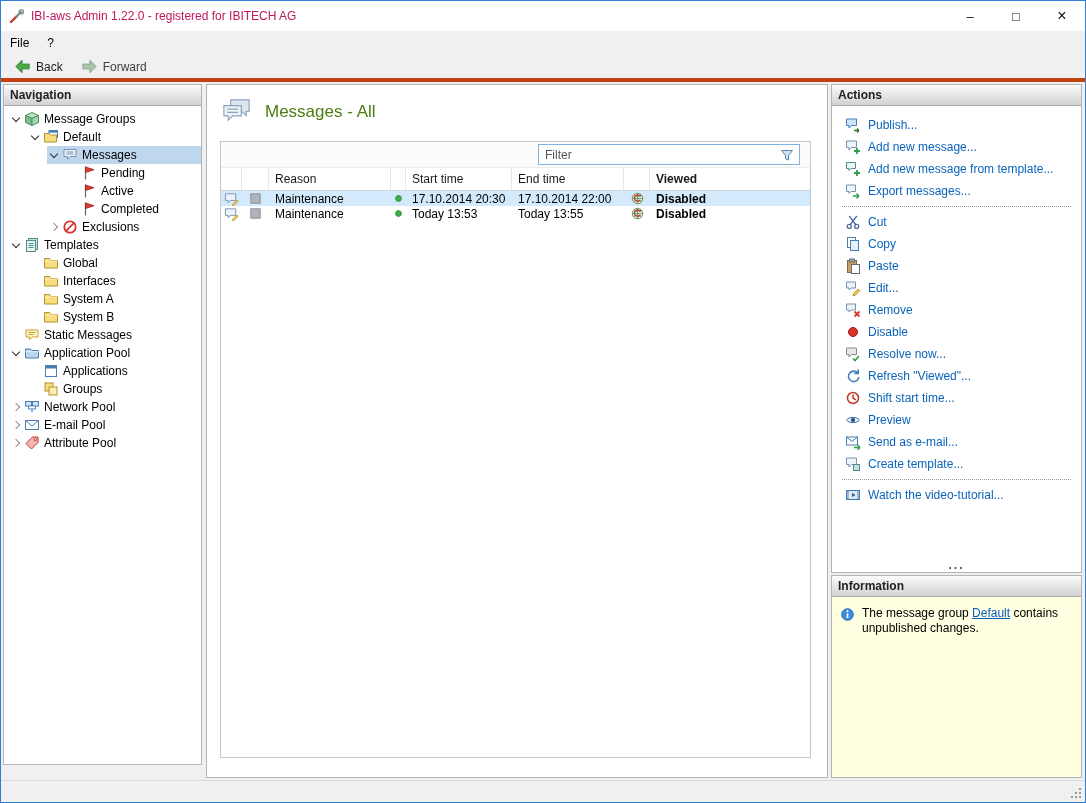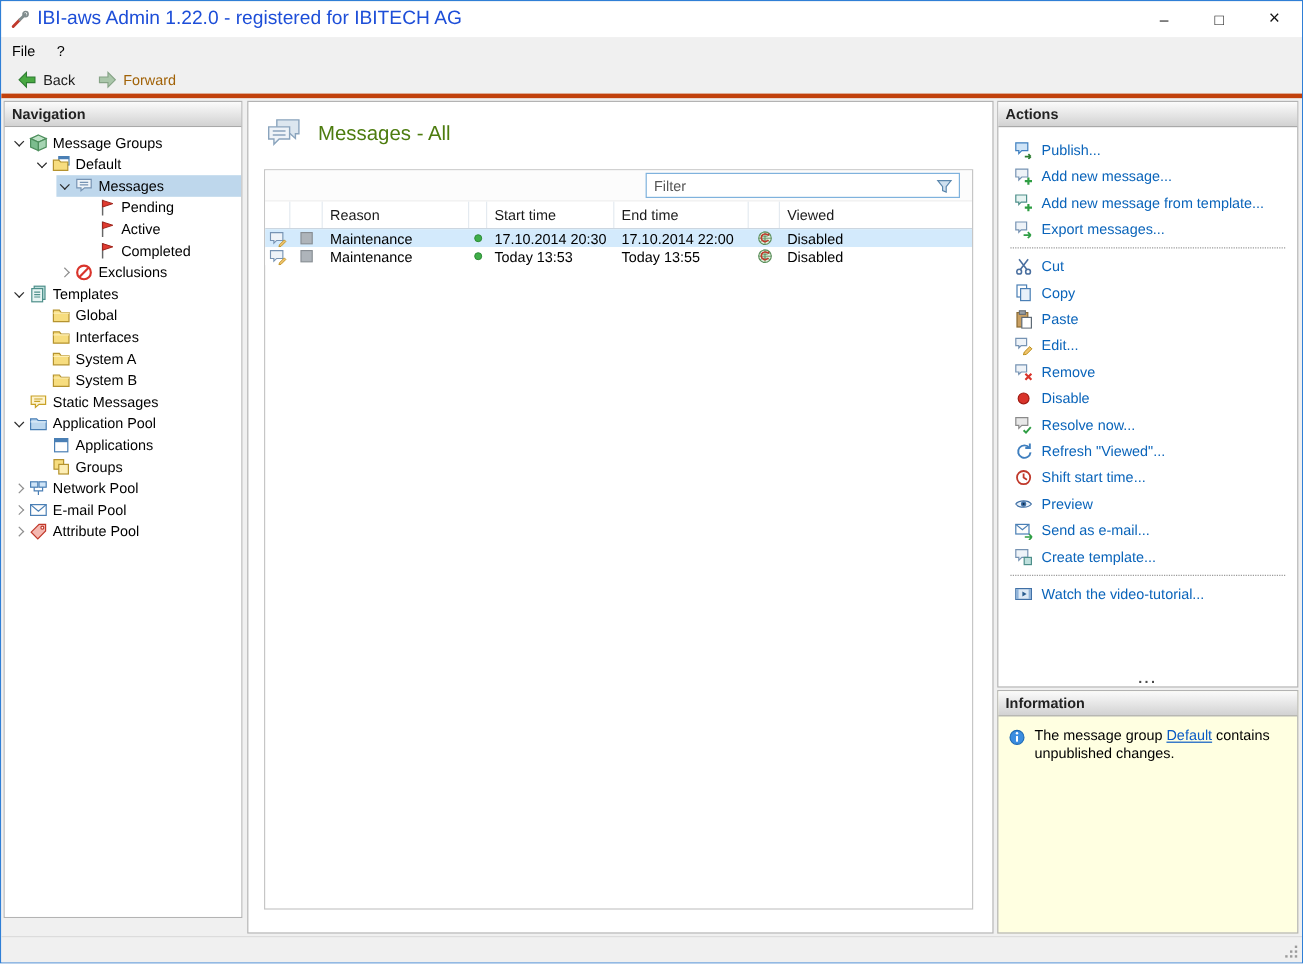--- a/index.html
+++ b/index.html
@@ -5,31 +5,31 @@
   * { margin:0; padding:0; box-sizing:border-box; }
   html,body { width:1086px; height:803px; }
   body { font-family:"Liberation Sans","DejaVu Sans",sans-serif; font-size:12px; color:#000; background:#fff; }
 
   .window { position:relative; width:1086px; height:803px; border:1px solid #2f7fd6; background:#f0f0f0; display:flex; flex-direction:column; overflow:hidden; }
 
   
   .titlebar { flex:0 0 30px; background:#fff; display:flex; align-items:center; }
   .app-icon { width:16px; height:16px; margin:0 6px 0 8px; }
   .icon svg { width:100%; height:100%; display:block; }
-  .title-text { font-size:16px; color:#1d4ed8; }
+  .title-text { font-size:12px; color:#be185d; }
   .winbtns { margin-left:auto; display:flex; height:30px; }
   .winbtn { width:46px; height:30px; display:flex; align-items:center; justify-content:center; color:#111; font-size:13px; }
   .winbtn.close { font-size:16px; }
 
   
   .menubar { flex:0 0 24px; background:#f0f0f0; display:flex; align-items:center; }
   .menu-item { padding:0 9px; height:100%; display:flex; align-items:center; }
   .toolbar { flex:0 0 27px; background:#f0f0f0; border-bottom:4px solid #c2410c; display:flex; align-items:center; padding-left:6px; gap:4px; }
   .tool-btn { display:flex; align-items:center; gap:5px; padding:2px 7px; color:#1a1a1a; }
-  .tool-btn.disabled { color:#a16207; }
+  .tool-btn.disabled { color:#404040; }
   .tb-ic { width:17px; height:17px; display:inline-block; }
 
   
   .content { flex:1; position:relative; background:#f0f0f0; }
   .panel { background:#fff; border:1px solid #b3b3b3; }
   .nav-panel { position:absolute; left:2px; top:2px; width:199px; bottom:15px; display:flex; flex-direction:column; }
   .main-panel { position:absolute; left:205px; top:2px; width:622px; bottom:2px; }
   .right-col { position:absolute; left:830px; right:3px; top:2px; bottom:2px; display:flex; flex-direction:column; }
 
   .panel-header { flex:0 0 21px; height:21px; background:linear-gradient(#fbfbfb,#d2d2d2); border-bottom:1px solid #a9a9a9; font-weight:bold; color:#222; display:flex; align-items:center; padding:0 6px; }
@@ -64,21 +64,21 @@
   .trow { flex:0 0 22px; display:flex; align-items:center; background:#fff; }
   .trow.selected { background:#d3eafc; }
   .cell { display:flex; align-items:center; padding:0 6px; height:100%; }
   .col-ic1 { width:21px; justify-content:center; padding:0; }
   .col-ic2 { width:27px; justify-content:center; padding:0; }
   .col-reason { width:122px; }
   .col-dot { width:15px; justify-content:center; padding:0; }
   .col-start { width:106px; }
   .col-end { width:112px; }
   .col-gl { width:26px; justify-content:center; padding:0; }
-  .col-viewed { flex:1; }
+  .col-viewed { flex:1;font-weight:bold; }
   .cell-ic { width:15px; height:15px; display:inline-block; }
   .cell-ic.sm { width:13px; height:13px; }
 
   
   .actions-panel { flex:0 0 489px; display:flex; flex-direction:column; background:#fff; border:1px solid #b3b3b3; }
   .actions-list { flex:1; display:flex; flex-direction:column; padding-top:8px; overflow:hidden; }
   .action-item { flex:0 0 22px; display:flex; align-items:center; gap:7px; padding-left:13px; color:#0a64ba; }
   .action-ic { width:16px; height:16px; flex:0 0 16px; display:inline-block; }
   .action-sep { border-top:1px dotted #9a9a9a; margin:4px 10px; }
   .overflow-dots { margin-top:auto; text-align:center; color:#4a4a4a; font-weight:bold; letter-spacing:2px; line-height:9px; padding-bottom:2px; }

